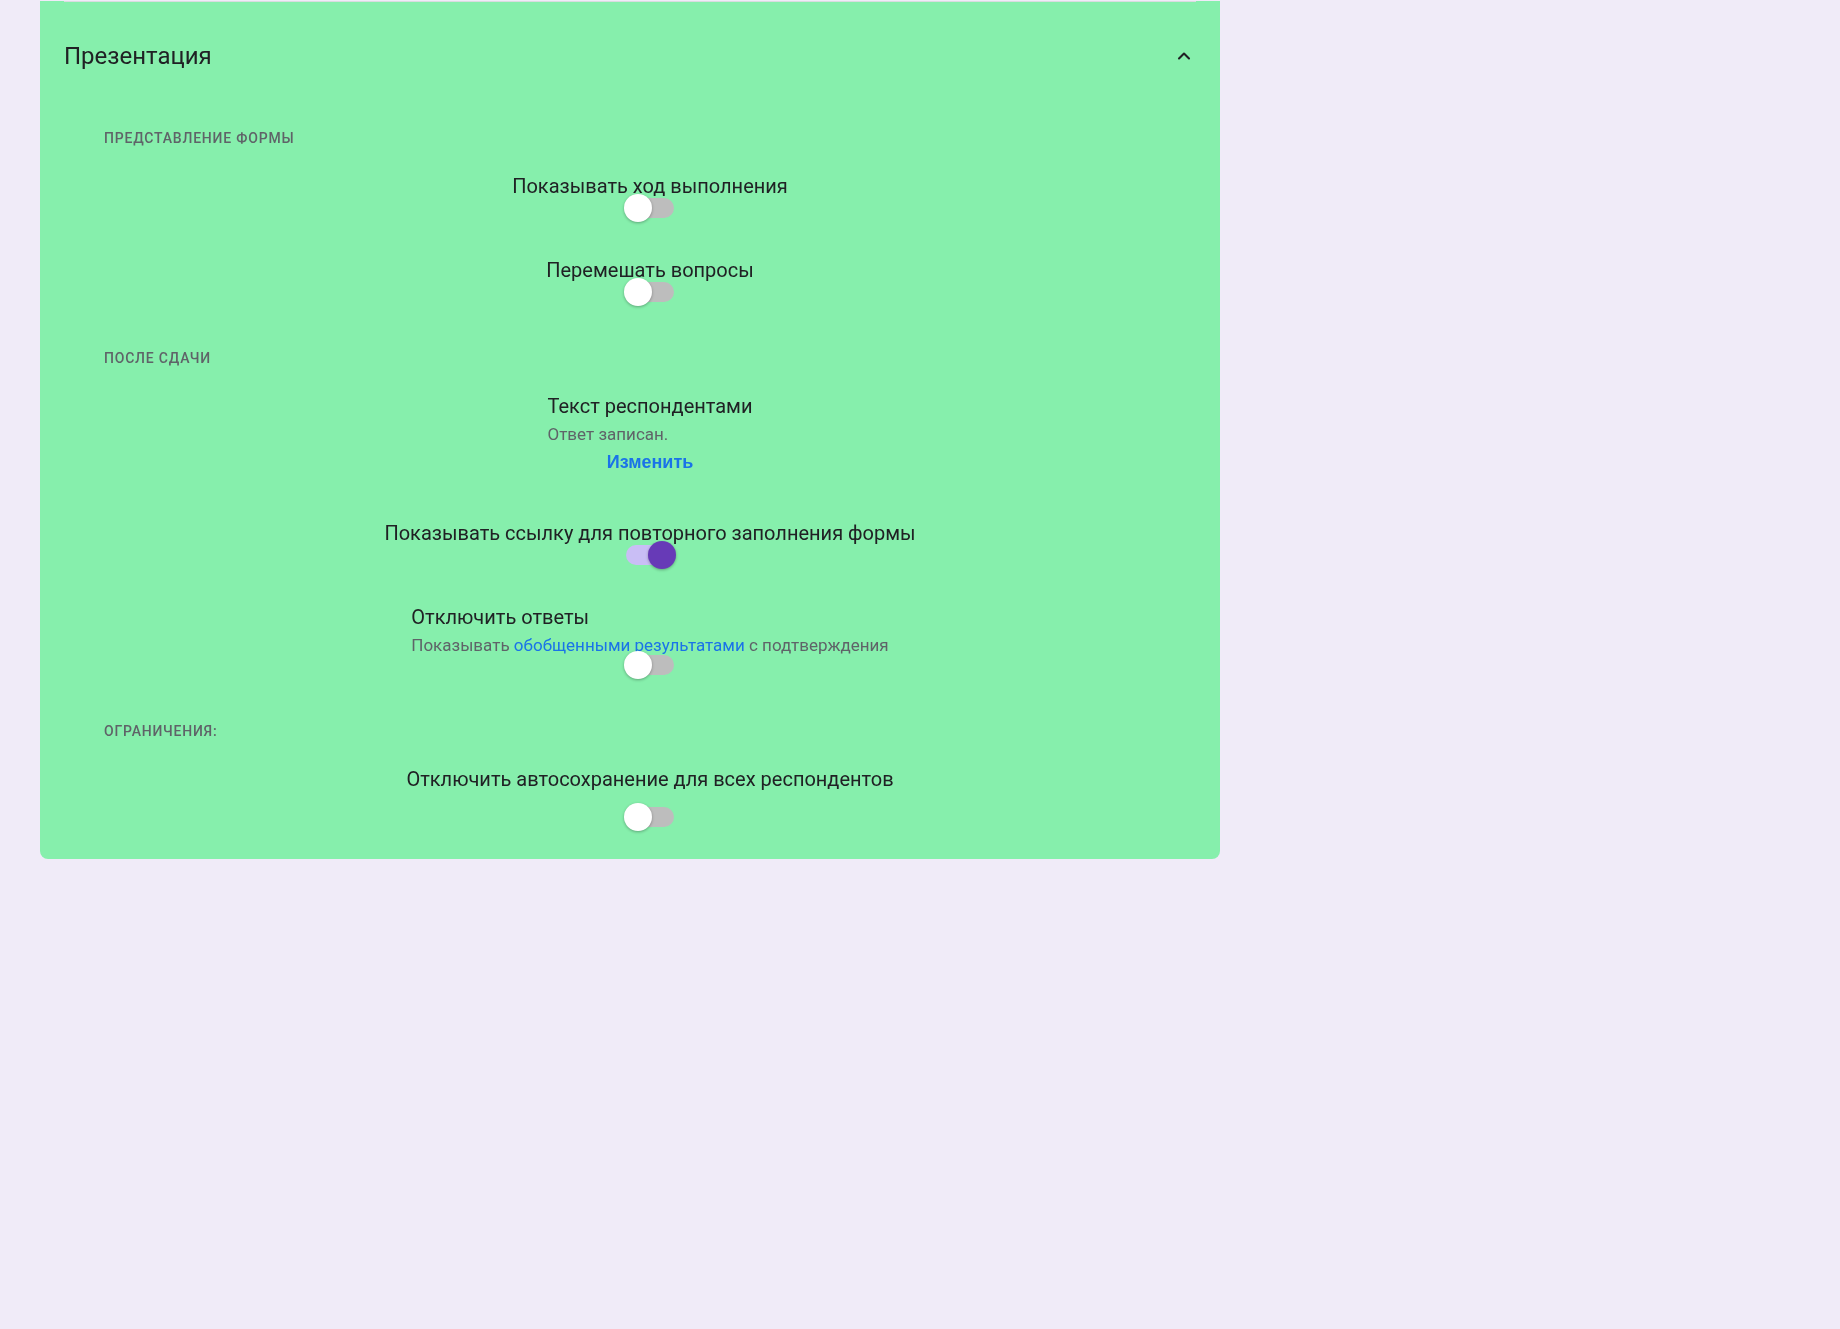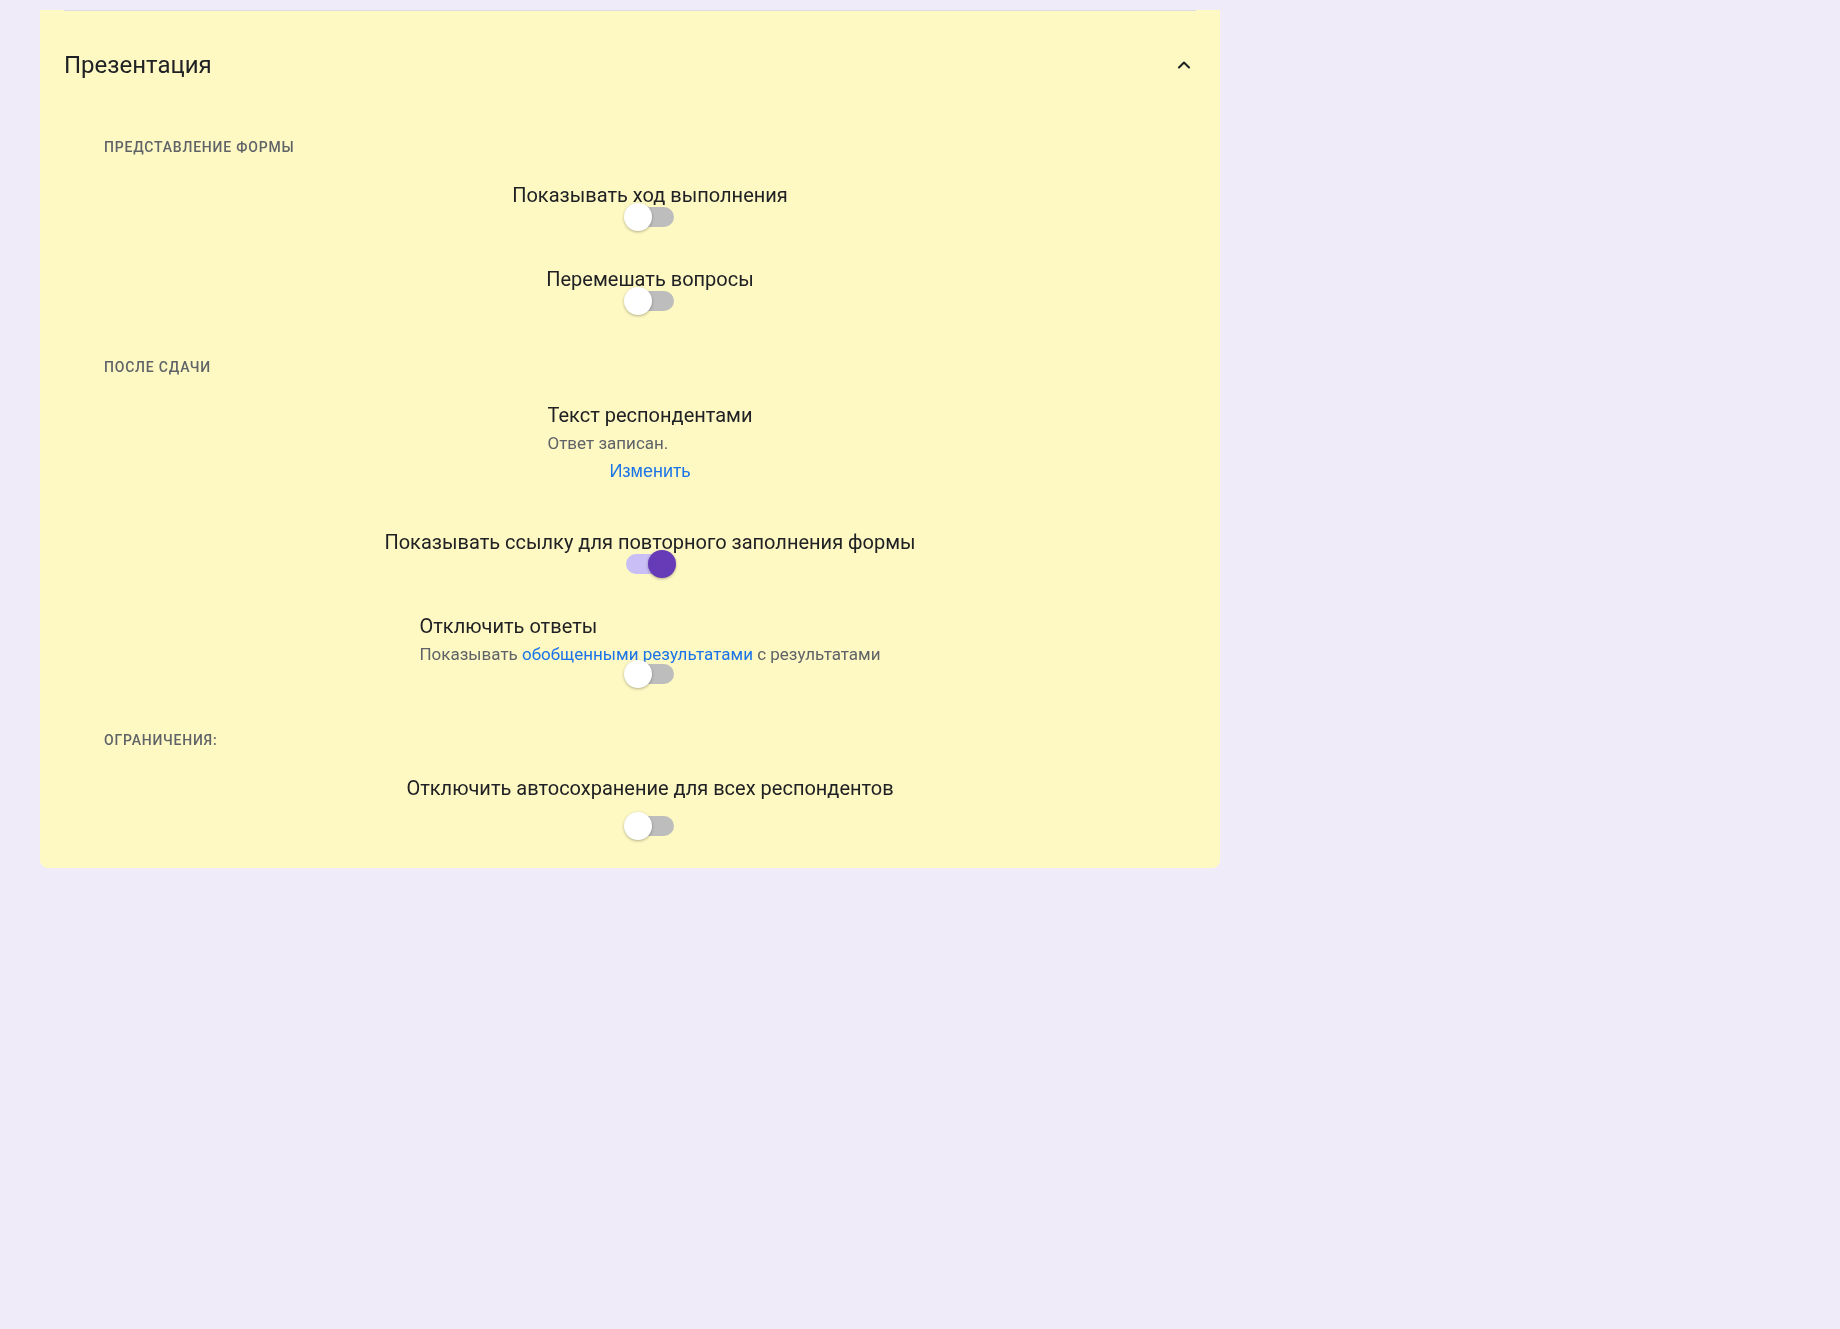--- a/index.html
+++ b/index.html
@@ -6,22 +6,22 @@
       box-sizing: border-box;
       margin: 0;
       padding: 0;
     }
     body {
       font-family: 'Google Sans', Roboto, Arial, sans-serif;
       background-color: #f0ebf8;
       padding: 0;
     }
     .settings-card {
-      background-color: #fef9c3;
-      margin: 10px auto;
+      background-color: #86efac;
+      margin: 1px auto;
       max-width: 1180px;
       margin-left: 40px;
       margin-right: 40px;
       border-radius: 0 0 8px 8px;
       padding: 0 24px 32px 24px;
     }
     .divider {
       border-top: 1px solid #dadce0;
       margin: 0 0 40px 0;
     }
@@ -84,21 +84,21 @@
     }
     .setting-subtitle-link {
       color: #1a73e8;
       text-decoration: none;
     }
     .edit-button {
       background: none;
       border: none;
       color: #1a73e8;
       font-size: 18px;
-      font-weight: 400;
+      font-weight: 700;
       cursor: pointer;
       padding: 8px 12px;
     }
     .toggle {
       position: relative;
       width: 48px;
       height: 20px;
       cursor: pointer;
       flex-shrink: 0;
     }
@@ -189,21 +189,21 @@
       <div class="toggle on">
         <div class="toggle-track"></div>
         <div class="toggle-thumb"></div>
       </div>
     </div>
 
     <div class="setting-row">
       <div class="setting-text">
         <div class="setting-title">Отключить ответы</div>
         <div class="setting-subtitle">
-          <span>Показывать </span><a href="#" class="setting-subtitle-link">обобщенными результатами</a><span> с результатами</span>
+          <span>Показывать </span><a href="#" class="setting-subtitle-link">обобщенными результатами</a><span> с подтверждения</span>
         </div>
       </div>
       <div class="toggle">
         <div class="toggle-track"></div>
         <div class="toggle-thumb"></div>
       </div>
     </div>
 
     <div class="subsection-label subsection-spacing">ОГРАНИЧЕНИЯ:</div>
 

